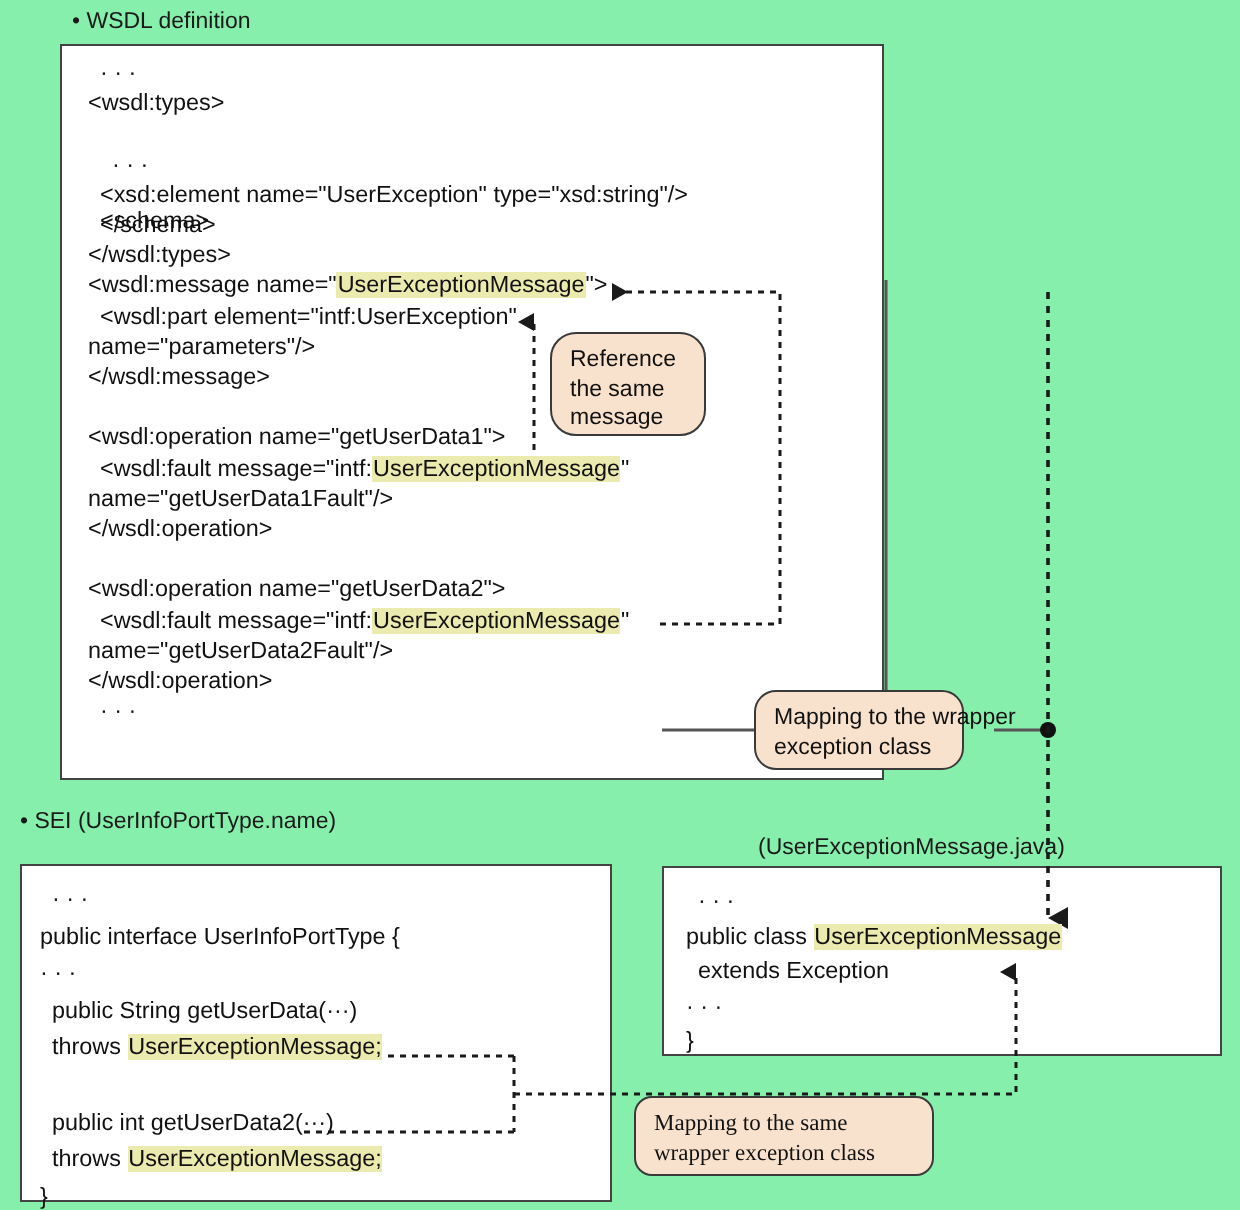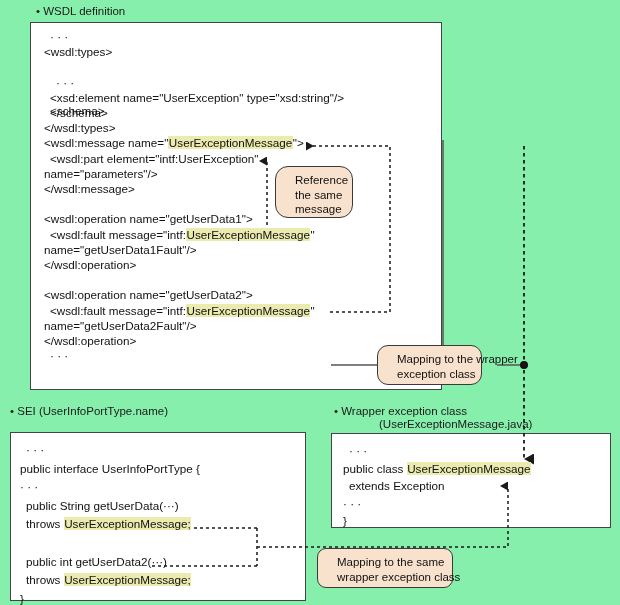--- a/index.html
+++ b/index.html
@@ -44,21 +44,21 @@
   }
   .callout {
     position: absolute;
     box-sizing: border-box;
     background: #f8e2cd;
     border: 1.2px solid #3a3a3a;
     border-radius: 13px;
     font-size: 11.5px;
     line-height: 14.5px;
     color: #111111;
-    padding: 6px 19px;
+    padding: 6px 9px;
     white-space: pre;
   }
   svg.overlay {
     position: absolute;
     left: 0;
     top: 0;
     width: 620px;
     height: 605px;
     pointer-events: none;
   }
@@ -69,21 +69,20 @@
 <div id="canvas">
 
   <div class="bullet-label" style="left:36px; top:4px;">• WSDL definition</div>
 
   <div class="code-box" id="wsdl-box" style="left:30px; top:22px; width:412px; height:368px;"></div>
 
   <div class="bullet-label" style="left:10px; top:404px;">• SEI (UserInfoPortType.name)</div>
 
   <div class="code-box" id="sei-box" style="left:10px; top:432px; width:296px; height:169px;"></div>
 
-  <div class="bullet-label" style="left:334px; top:404px;">• Wrapper exception class</div>
   <div class="bullet-label" style="left:341px; top:417px;margin-left:38px;">(UserExceptionMessage.java)</div>
 
   <div class="code-box" id="wrapper-box" style="left:331px; top:433px; width:280px; height:95px;"></div>
 
   <svg class="overlay" viewBox="0 0 620 605">
     <defs>
       <marker id="arrL" markerWidth="9" markerHeight="9" refX="8" refY="4.5" orient="auto" markerUnits="userSpaceOnUse">
         <path d="M8,0 L8,9 L0,4.5 z" fill="#1a1a1a"></path>
       </marker>
       <marker id="arrU" markerWidth="9" markerHeight="9" refX="4.5" refY="8" orient="auto" markerUnits="userSpaceOnUse">
@@ -121,21 +120,21 @@
     </g>
   </svg>
 
   <div class="callout" style="left:275px; top:166px; width:78px; height:52px;">Reference
 the same
 message</div>
 
   <div class="callout" style="left:377px; top:345px; width:105px; height:40px; border-radius:11px;">Mapping to the wrapper
 exception class</div>
 
-  <div class="callout" style="left:317px; top:548px; width:136px; height:40px; border-radius:9px;">Mapping to the same
+  <div class="callout" style="left:317px; top:548px; width:150px; height:40px; border-radius:9px;font-family:Liberation Serif, serif;">Mapping to the same
 wrapper exception class</div>
 
 <div class="code-line" style="left: 50px; top: 30px;"><span>· · ·</span></div>
     <div class="code-line" style="left: 44px; top: 45.2px;"><span>&lt;wsdl:types&gt;</span></div>
     <div class="code-line" style="left: 50px; top: 60.4px; margin-top: 44px;"><span>&lt;schema&gt;</span></div>
     <div class="code-line" style="left: 56px; top: 75.6px;"><span>· · ·</span></div>
     <div class="code-line" style="left: 50px; top: 90.8px;"><span>&lt;xsd:element name="UserException" type="xsd:string"/&gt;</span></div>
     <div class="code-line" style="left: 50px; top: 106px;"><span>&lt;/schema&gt;</span></div>
     <div class="code-line" style="left: 44px; top: 121.2px;"><span>&lt;/wsdl:types&gt;</span></div>
     <div class="code-line" style="left: 44px; top: 136.4px;"><span>&lt;wsdl:message name="</span><span class="hl">UserExceptionMessage</span><span>"&gt;</span></div>

